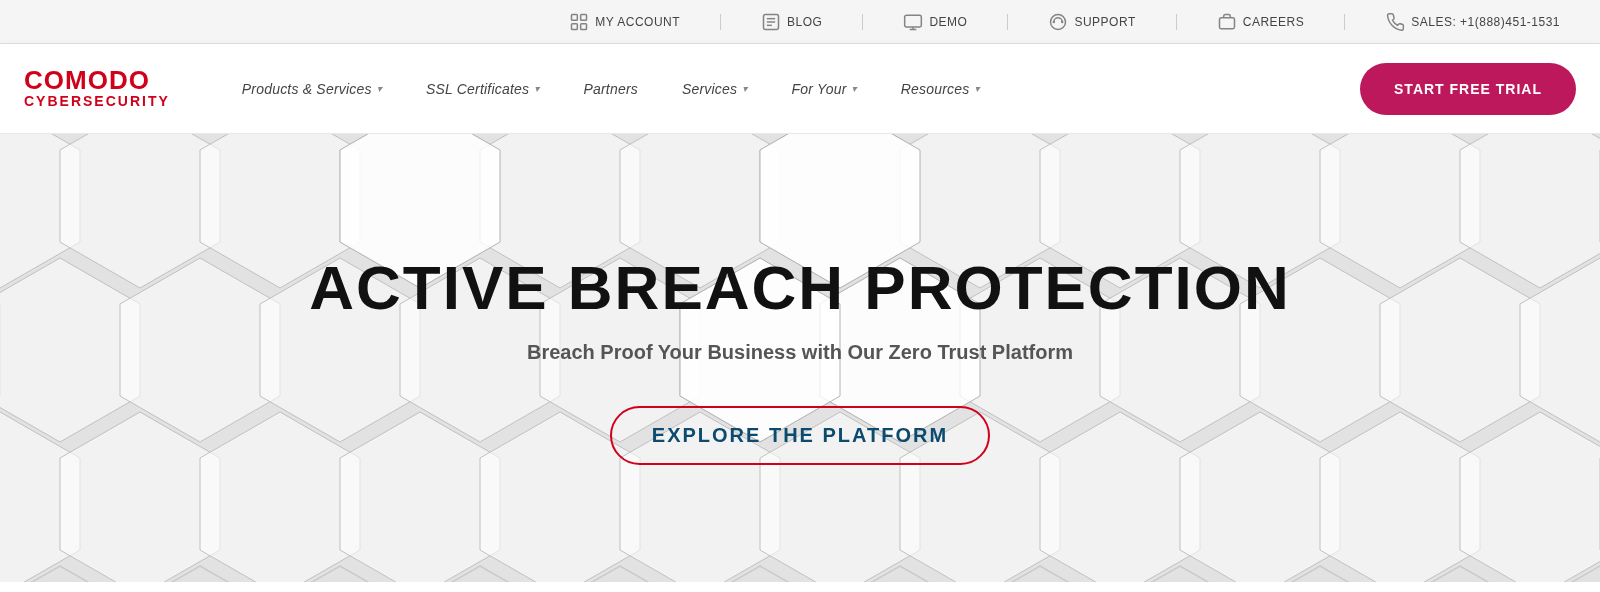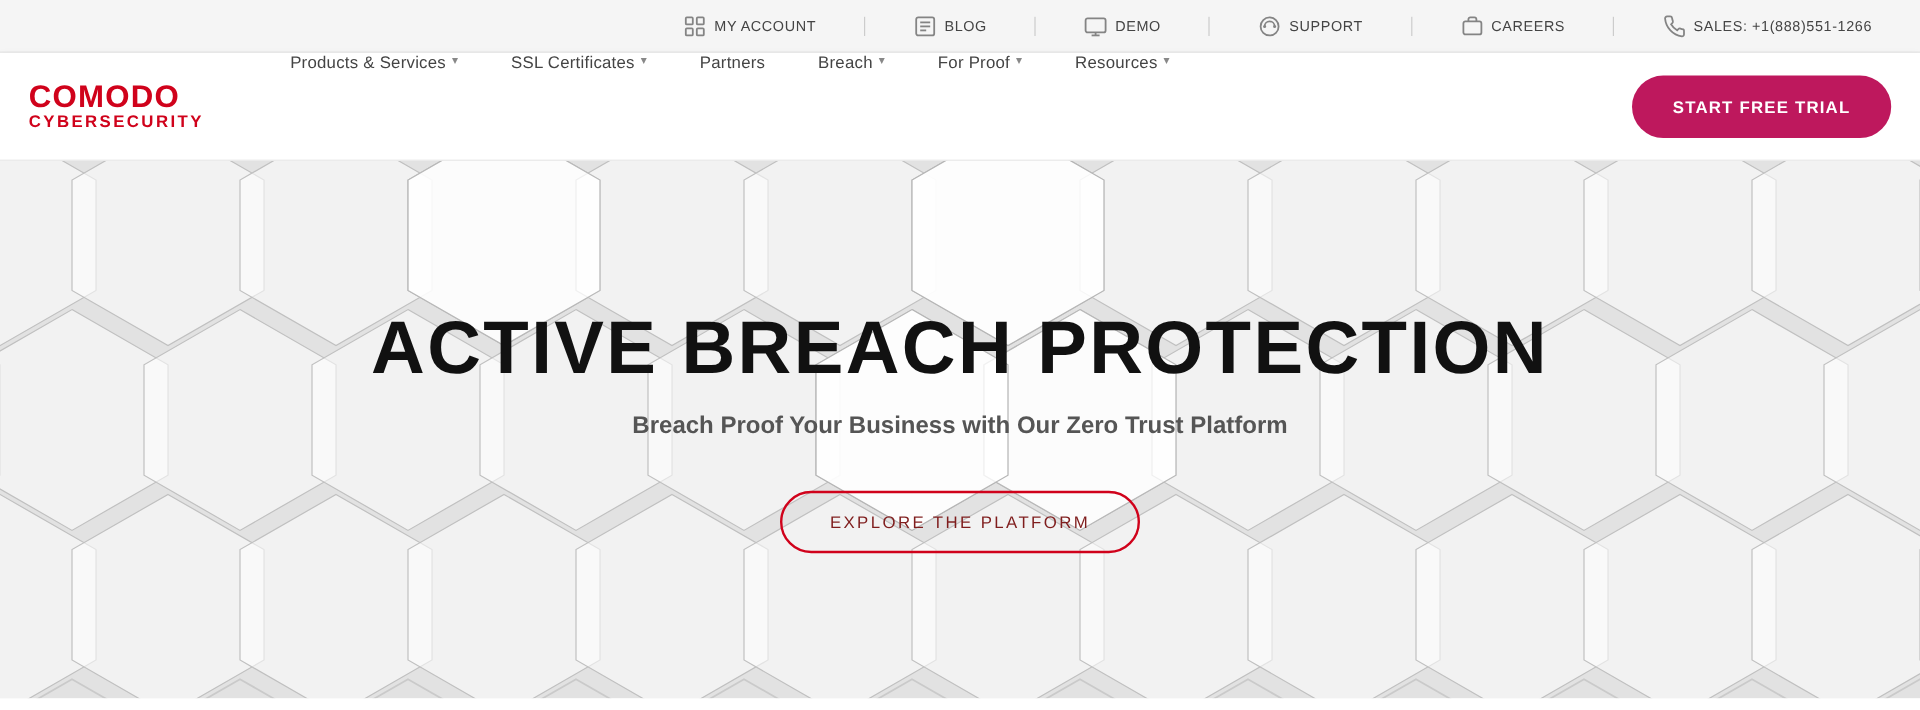--- a/index.html
+++ b/index.html
@@ -71,30 +71,31 @@
       line-height: 1.2;
     }
     .nav-links {
       display: flex;
       align-items: center;
       gap: 0;
       flex: 1;
     }
     .nav-item {
       display: flex;
-      align-items: flex-start;
+      align-items: center;
       gap: 5px;
       font-size: 14px;
       color: #444;
       font-weight: 500;
       padding: 0 22px;
       height: 90px;
       cursor: pointer;
       white-space: nowrap;
       letter-spacing: 0.2px;
+      font-style: italic;
     }
     .chevron {
       font-size: 10px;
       color: #888;
     }
     .cta-button {
       background: #be185d;
       color: #fff;
       font-size: 14px;
       font-weight: 800;
@@ -142,26 +143,26 @@
       margin-bottom: 18px;
     }
     .hero-subtitle {
       font-size: 20px;
       color: #555;
       margin-bottom: 42px;
       font-weight: 700;
     }
     .hero-cta {
       background: transparent;
-      color: #7f1d1d;
+      color: #0c4a6e;
       border: 2.5px solid #d0021b;
       border-radius: 50px;
       padding: 16px 40px;
-      font-size: 14px;
-      font-weight: 400;
+      font-size: 20px;
+      font-weight: 700;
       letter-spacing: 2px;
       text-transform: uppercase;
       cursor: pointer;
     }
   </style>
 </head>
 <body>
 
 <div class="top-bar">
 
@@ -214,21 +215,21 @@
         <path d="M8 7V5a2 2 0 0 1 2-2h4a2 2 0 0 1 2 2v2"></path>
     </svg>
     <span>CAREERS</span>
   </a>
   <div class="top-bar-divider"></div>
 
   <a class="top-bar-item">
     <svg class="icon-svg" viewBox="0 0 24 24" fill="none" stroke="#555" stroke-width="1.8">
       <path d="M22 16.92v3a2 2 0 0 1-2.18 2A19.8 19.8 0 0 1 3.08 4.18 2 2 0 0 1 5.09 2h3a2 2 0 0 1 2 1.72c.127.96.361 1.903.7 2.81a2 2 0 0 1-.45 2.11L9.09 9.91a16 16 0 0 0 6 6l1.27-1.27a2 2 0 0 1 2.11-.45c.907.339 1.85.573 2.81.7A2 2 0 0 1 22 16.92z"></path>
     </svg>
-    <span>SALES: +1(888)551-1266</span>
+    <span>SALES: +1(888)451-1531</span>
   </a>
 </div>
 
 <nav class="main-nav">
   <a class="logo-area">
     <span class="logo-comodo">COMODO</span>
     <span class="logo-cyber">CYBERSECURITY</span>
   </a>
   <div class="nav-links">
     <div class="nav-item">
@@ -236,25 +237,25 @@
       <span class="chevron">▾</span>
     </div>
     <div class="nav-item">
       <span>SSL Certificates</span>
       <span class="chevron">▾</span>
     </div>
     <div class="nav-item">
       <span>Partners</span>
     </div>
     <div class="nav-item">
-      <span>Breach</span>
-      <span class="chevron">▾</span>
-    </div>
-    <div class="nav-item">
-      <span>For Proof</span>
+      <span>Services</span>
+      <span class="chevron">▾</span>
+    </div>
+    <div class="nav-item">
+      <span>For Your</span>
       <span class="chevron">▾</span>
     </div>
     <div class="nav-item">
       <span>Resources</span>
       <span class="chevron">▾</span>
     </div>
   </div>
   <button class="cta-button">START FREE TRIAL</button>
 </nav>
 

